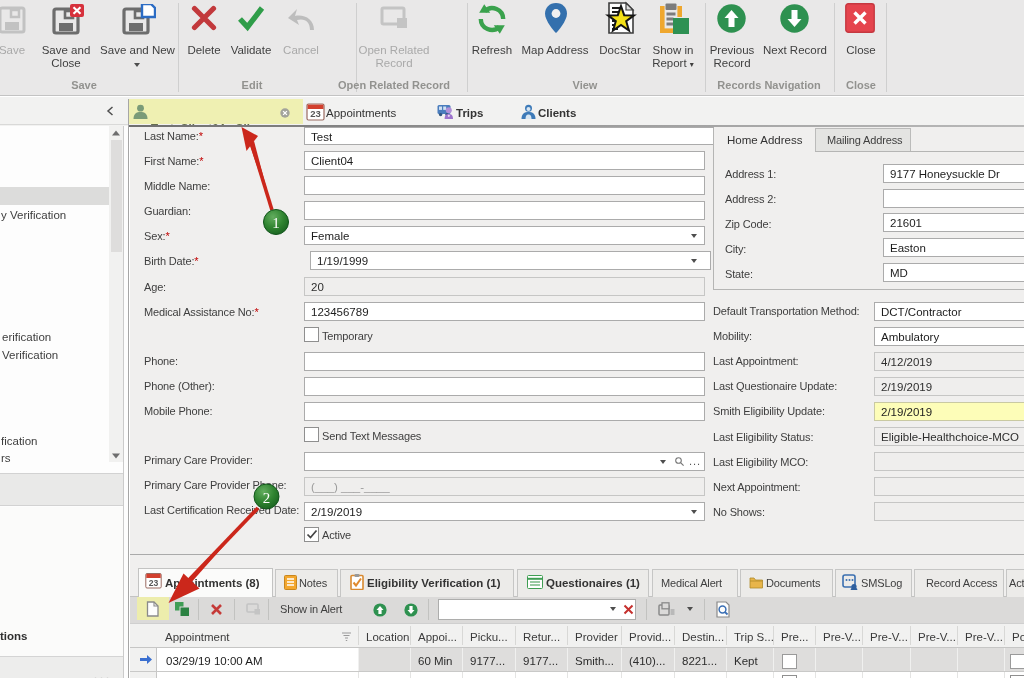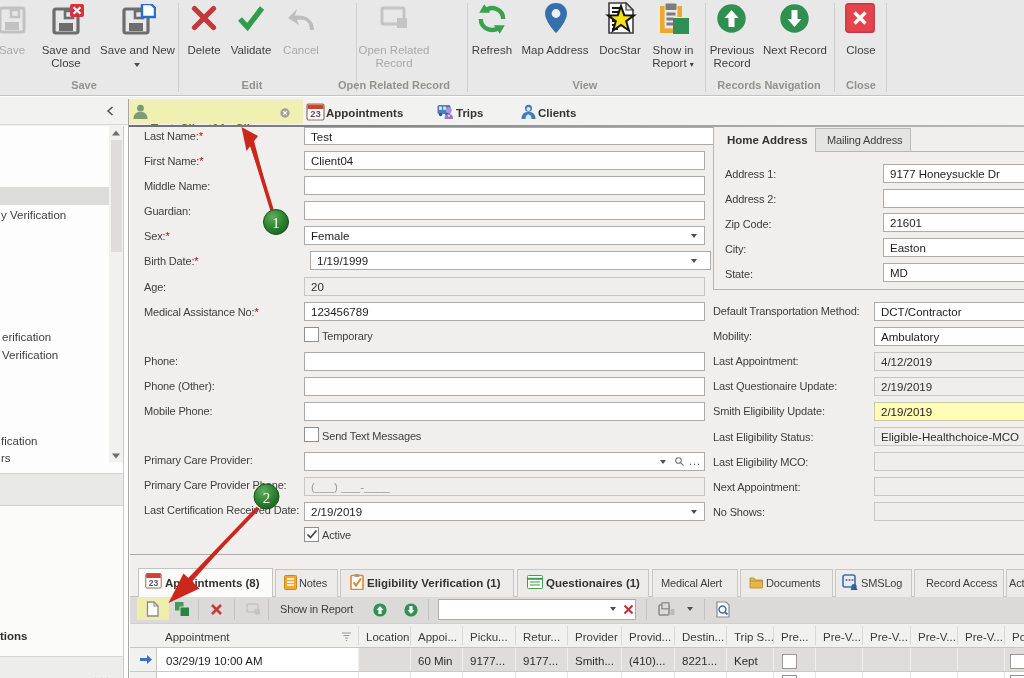--- a/index.html
+++ b/index.html
@@ -141,21 +141,21 @@
 <svg class="ab" style="left:280px;top:108px" width="10" height="10" viewBox="0 0 10 10">
 <circle cx="5" cy="5" r="4.7" fill="#a3a39b"></circle>
     <path d="M3.1 3.1 L6.9 6.9 M6.9 3.1 L3.1 6.9" stroke="#fff" stroke-width="1.3"></path>
 </svg>
 <div class="ab" style="left:129px;top:124.5px;width:895px;height:2.6px;background:linear-gradient(to right,#6f6f6f,#9f9f9f 55%,#b9b9b9)"></div>
 <svg class="ab" style="left:306px;top:102px" width="19" height="19" viewBox="0 0 19 19">
 <rect x="1" y="2" width="17" height="16" rx="1.5" fill="#fff" stroke="#9a6a60" stroke-width="1.2"></rect>
 <path d="M1.6 2.6 h15.8 v4.4 h-15.8 z" fill="#d2402e"></path>
 <text x="9.5" y="15.3" font-size="9.5" font-weight="bold" fill="#555" text-anchor="middle" font-family="Liberation Sans">23</text>
 </svg>
-<div class="ab" style="left:326px;top:107px;font-size:11.5px;font-weight:bold;color:#333;white-space:nowrap">Appointments</div>
+<div class="ab" style="left:326px;top:107px;font-size:11.5px;font-weight:normal;color:#333;white-space:nowrap">Appointments</div>
 <svg class="ab" style="left:437px;top:102px" width="17" height="17" viewBox="0 0 17 17">
 <rect x="0.5" y="3" width="13" height="9" rx="1.5" fill="#4a7dbd"></rect>
 <rect x="2" y="4.5" width="3" height="3.4" fill="#cfe0f2"></rect>
     <rect x="6.2" y="4.5" width="3" height="3.4" fill="#cfe0f2"></rect>
 <circle cx="3.6" cy="12.6" r="1.7" fill="#33567f"></circle>
     <circle cx="10" cy="12.6" r="1.7" fill="#33567f"></circle>
 <circle cx="11.8" cy="8.3" r="3" fill="#b08fd8"></circle>
     <path d="M7.6 17 C7.6 13.2 9.4 12 11.8 12 C14.2 12 16 13.2 16 17 Z" fill="#9d74cd"></path>
 <circle cx="11.8" cy="13.8" r="1.1" fill="#e7daf4"></circle>
 </svg>
@@ -244,21 +244,21 @@
 <div class="cb" style="left:304px;top:527px"></div>
 <svg class="ab" style="left:306px;top:529px" width="12" height="11" viewBox="0 0 12 11">
     <path d="M1.5 5.5 L4.5 8.5 L10.5 1.5" stroke="#444" stroke-width="1.7" fill="none"></path>
   </svg>
 <div class="lbl" style="left:322px;top:529px">Active</div>
 
 <div class="ab" style="left:713px;top:128px;width:1.2px;height:162px;background:#b5b5b4"></div>
 <div class="ab" style="left:713px;top:289px;width:311px;height:1.2px;background:#b5b5b4"></div>
 <div class="ab" style="left:815px;top:128px;width:96px;height:23.5px;background:#e4e4e2;border:1px solid #bbbbba"></div>
 <div class="ab" style="left:815px;top:151px;width:209px;height:1.2px;background:#b5b5b4"></div>
-<div class="ab" style="left:727px;top:134px;font-size:11.5px;font-weight:bold;color:#333;white-space:nowrap">Home Address</div>
+<div class="ab" style="left:727px;top:134px;font-size:11.5px;font-weight:normal;color:#333;white-space:nowrap">Home Address</div>
 <div class="lbl" style="left:827px;top:134px">Mailing Address</div>
 <div class="lbl" style="left:725px;top:168px">Address 1:</div>
 <div class="lbl" style="left:725px;top:193px">Address 2:</div>
 <div class="lbl" style="left:725px;top:218px">Zip Code:</div>
 <div class="lbl" style="left:725px;top:243px">City:</div>
 <div class="lbl" style="left:725px;top:268px">State:</div>
 <div class="inp" style="left:883px;top:164px;width:145px">9177 Honeysuckle Dr</div>
 <div class="inp" style="left:883px;top:189px;width:145px"></div>
 <div class="inp" style="left:883px;top:213px;width:145px">21601</div>
 <div class="inp" style="left:883px;top:238px;width:145px">Easton</div>
@@ -349,21 +349,21 @@
 <div class="tsep" style="left:198px"></div>
 <svg class="ab" style="left:210px;top:603px" width="13" height="13" viewBox="0 0 13 13">
     <path d="M2 2 L11 11 M11 2 L2 11" stroke="#c53a38" stroke-width="2.6"></path>
   </svg>
 <div class="tsep" style="left:234px"></div>
 <svg class="ab" style="left:246px;top:603px" width="15" height="13" viewBox="0 0 15 13">
     <rect x="1" y="1" width="11" height="8" rx="1" fill="none" stroke="#c4c4c4" stroke-width="1.6"></rect>
     <rect x="8.5" y="6" width="5.5" height="5.5" fill="#c4c4c4"></rect>
   </svg>
 <div class="tsep" style="left:268px"></div>
-<div class="ab lbl" style="left:280px;top:603px">Show in Report</div>
+<div class="ab lbl" style="left:280px;top:603px">Show in Alert</div>
 <svg class="ab" style="left:373px;top:603px" width="14" height="14" viewBox="0 0 14 14">
     <circle cx="7" cy="7" r="6.6" fill="#2e9150"></circle>
     <path d="M7 3 L10.5 7 H8.6 V11 H5.4 V7 H3.5 Z" fill="#fff"></path>
   </svg>
 <svg class="ab" style="left:404px;top:603px" width="14" height="14" viewBox="0 0 14 14">
     <circle cx="7" cy="7" r="6.6" fill="#2e9150"></circle>
     <path d="M7 11 L10.5 7 H8.6 V3 H5.4 V7 H3.5 Z" fill="#fff"></path>
   </svg>
 <div class="tsep" style="left:428px"></div>
 <div class="ab" style="left:438px;top:599px;width:198px;height:21px;background:#fff;border:1px solid #adadac"></div>

